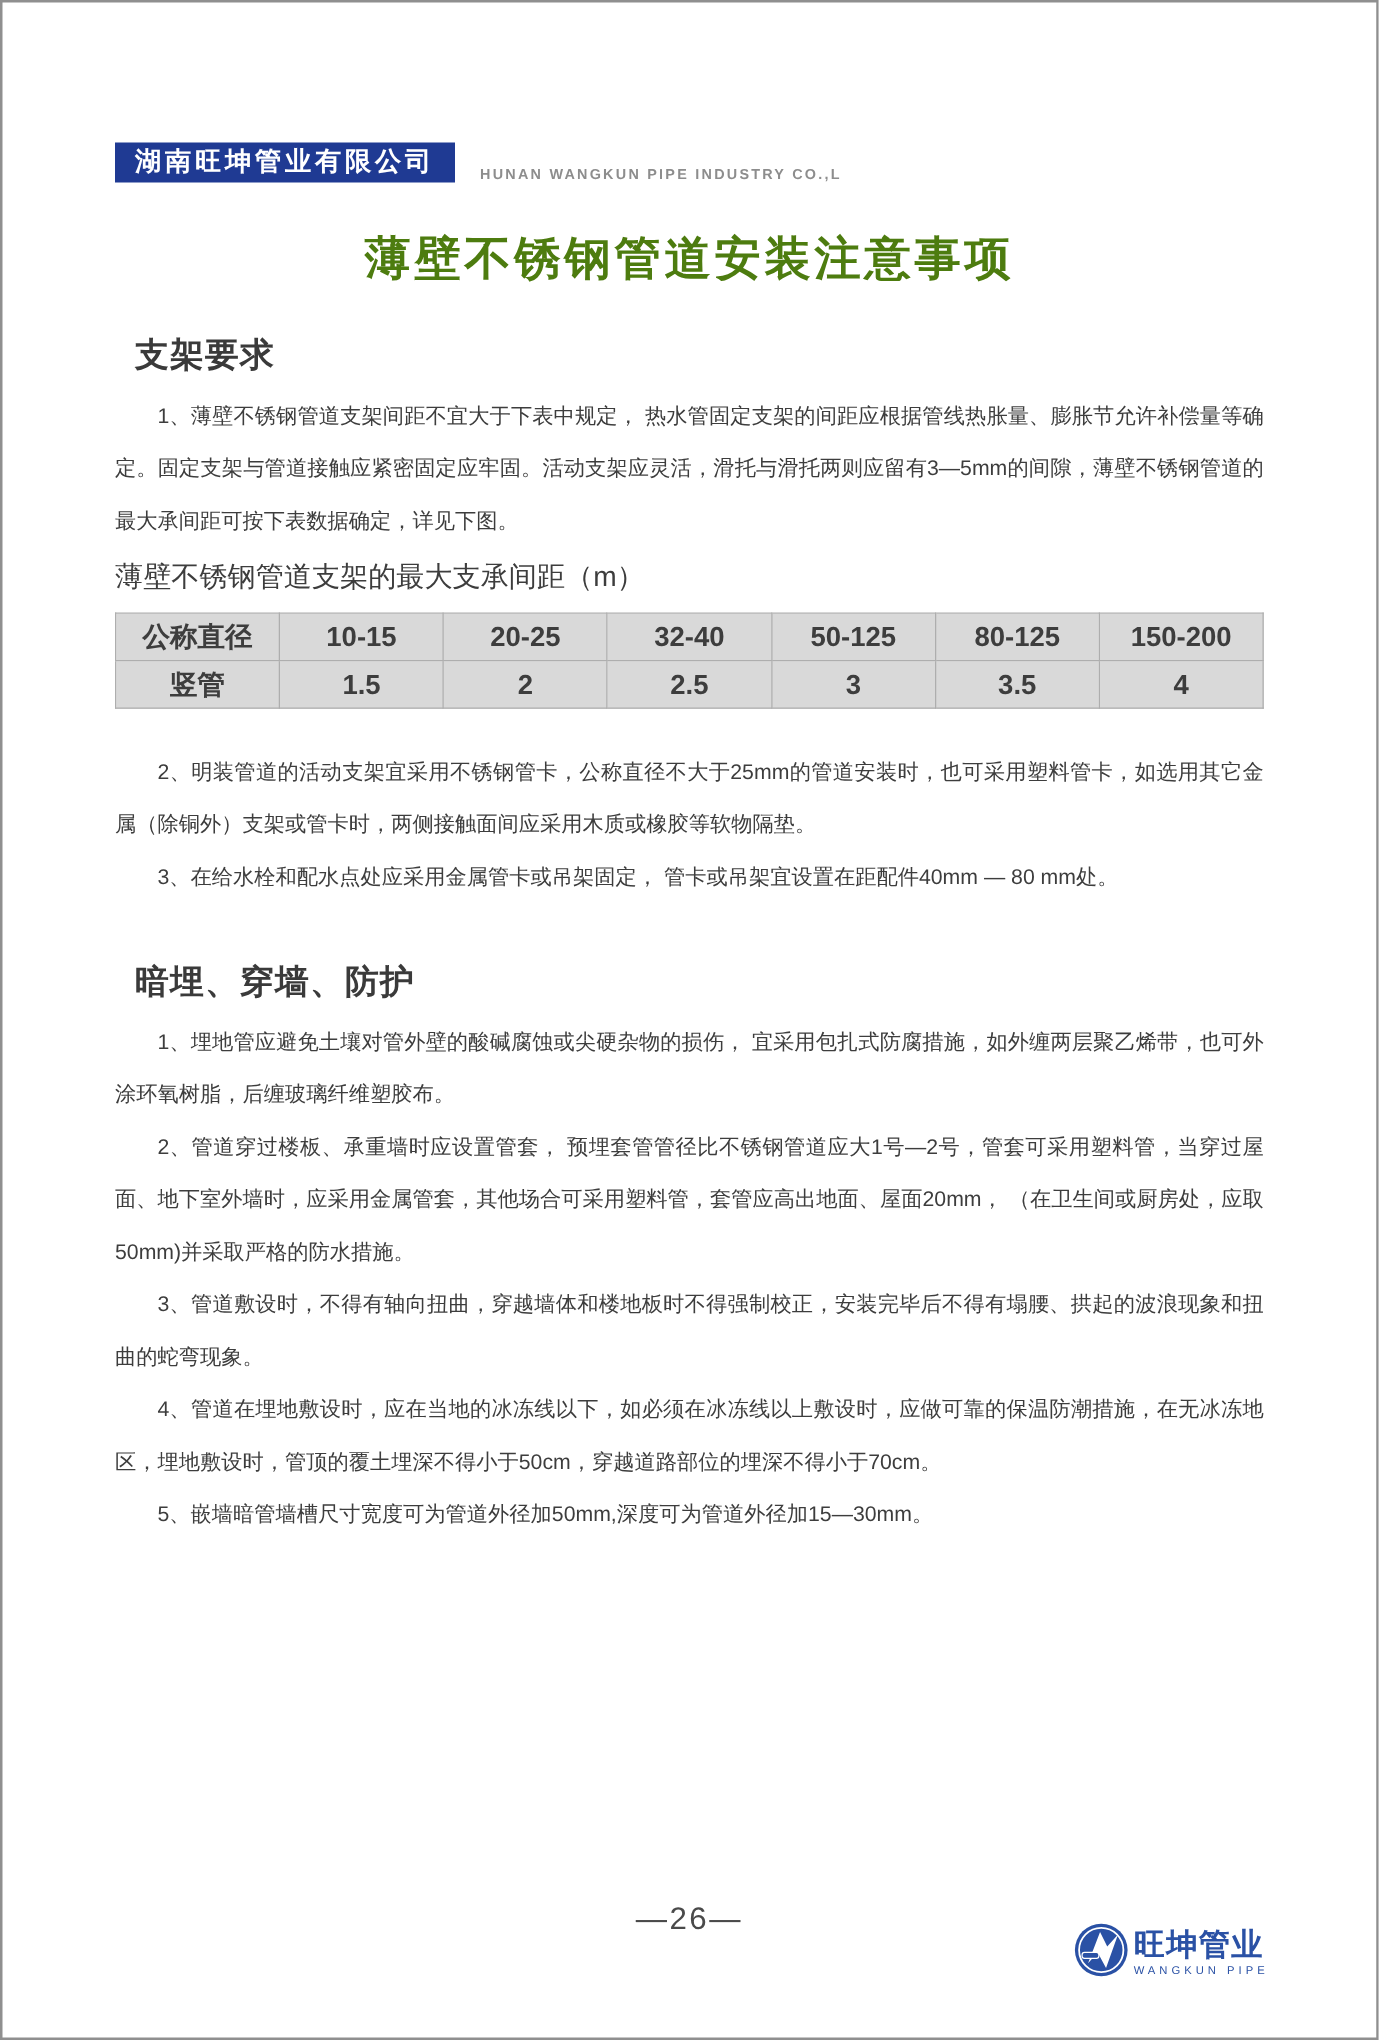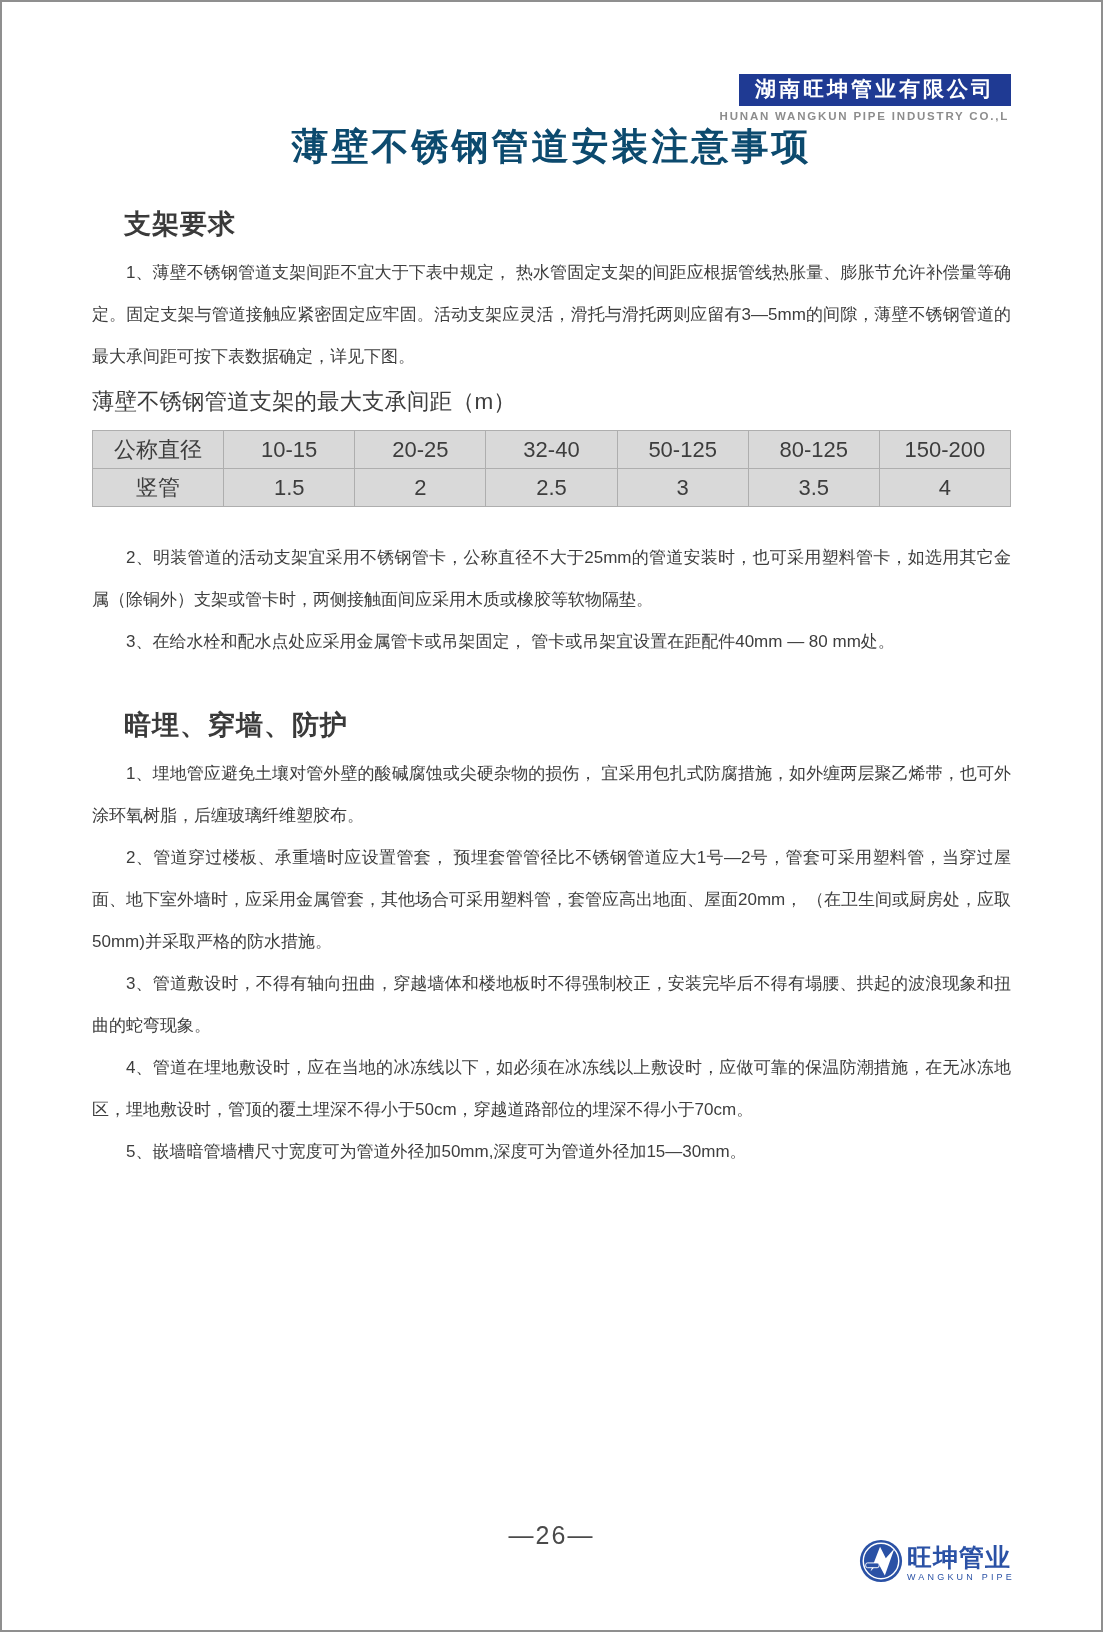--- a/index.html
+++ b/index.html
@@ -8,51 +8,52 @@
     width:1103px; height:1632px;
     box-sizing:border-box;
     border:2px solid #8f8f8f;
     background:#ffffff;
     font-family:"Liberation Sans", sans-serif;
     color:#3c3c3c;
     padding:0 90px;
     overflow:hidden;
   }
   
-  .header { display:flex; flex-direction:column; align-items:flex-end; padding-top:72px; }
+  .header { display:flex; flex-direction:row; align-items:flex-end; padding-top:112px;gap:20px; }
   .header-bar {
     background:#1f3a93; color:#ffffff;
     font-family:"Liberation Serif", serif;
     font-size:21px; font-weight:bold; letter-spacing:3px;
     padding:3px 16px 4px 16px; line-height:1.2;
   }
   .header-en {
     color:#8d8d8d; font-size:11.5px; font-weight:bold;
     letter-spacing:1.8px; margin-top:4px; margin-right:2px;
   }
   
   .title {
     text-align:center; font-size:37px; font-weight:bold;
-    color:#0c4a6e; letter-spacing:3px; 
+    color:#4d7c0f; letter-spacing:3px; margin-top:36px;
   }
   
   .sec-heading {
     font-size:27px; font-weight:bold; color:#3a3a3a;
-    margin:34px 0 10px 32px; letter-spacing:1px;
+    margin:34px 0 10px 16px; letter-spacing:1px;
   }
   .sec-heading.second { margin-top:44px; }
   .para {
     font-size:17px; line-height:42px; text-align:justify;
     text-indent:2em; color:#3d3d3d; margin:0;
   }
   .caption { font-size:22.5px; line-height:44px; margin:2px 0 6px 0; color:#3d3d3d; }
   
   table.spacing {
     width:100%; border-collapse:collapse; table-layout:fixed;
     margin:4px 0 30px 0;
+    font-weight:bold;
   }
   table.spacing td {
     border:1px solid #aeaeae; height:37px; text-align:center;
     font-size:22px; color:#3d3d3d; padding:0;
   }
   tr.gray td { background:#d9d9d9; }
   tr.white td { background:#ffffff; }
   
   .page-number {
     position:absolute; left:0; right:0; bottom:80px;

